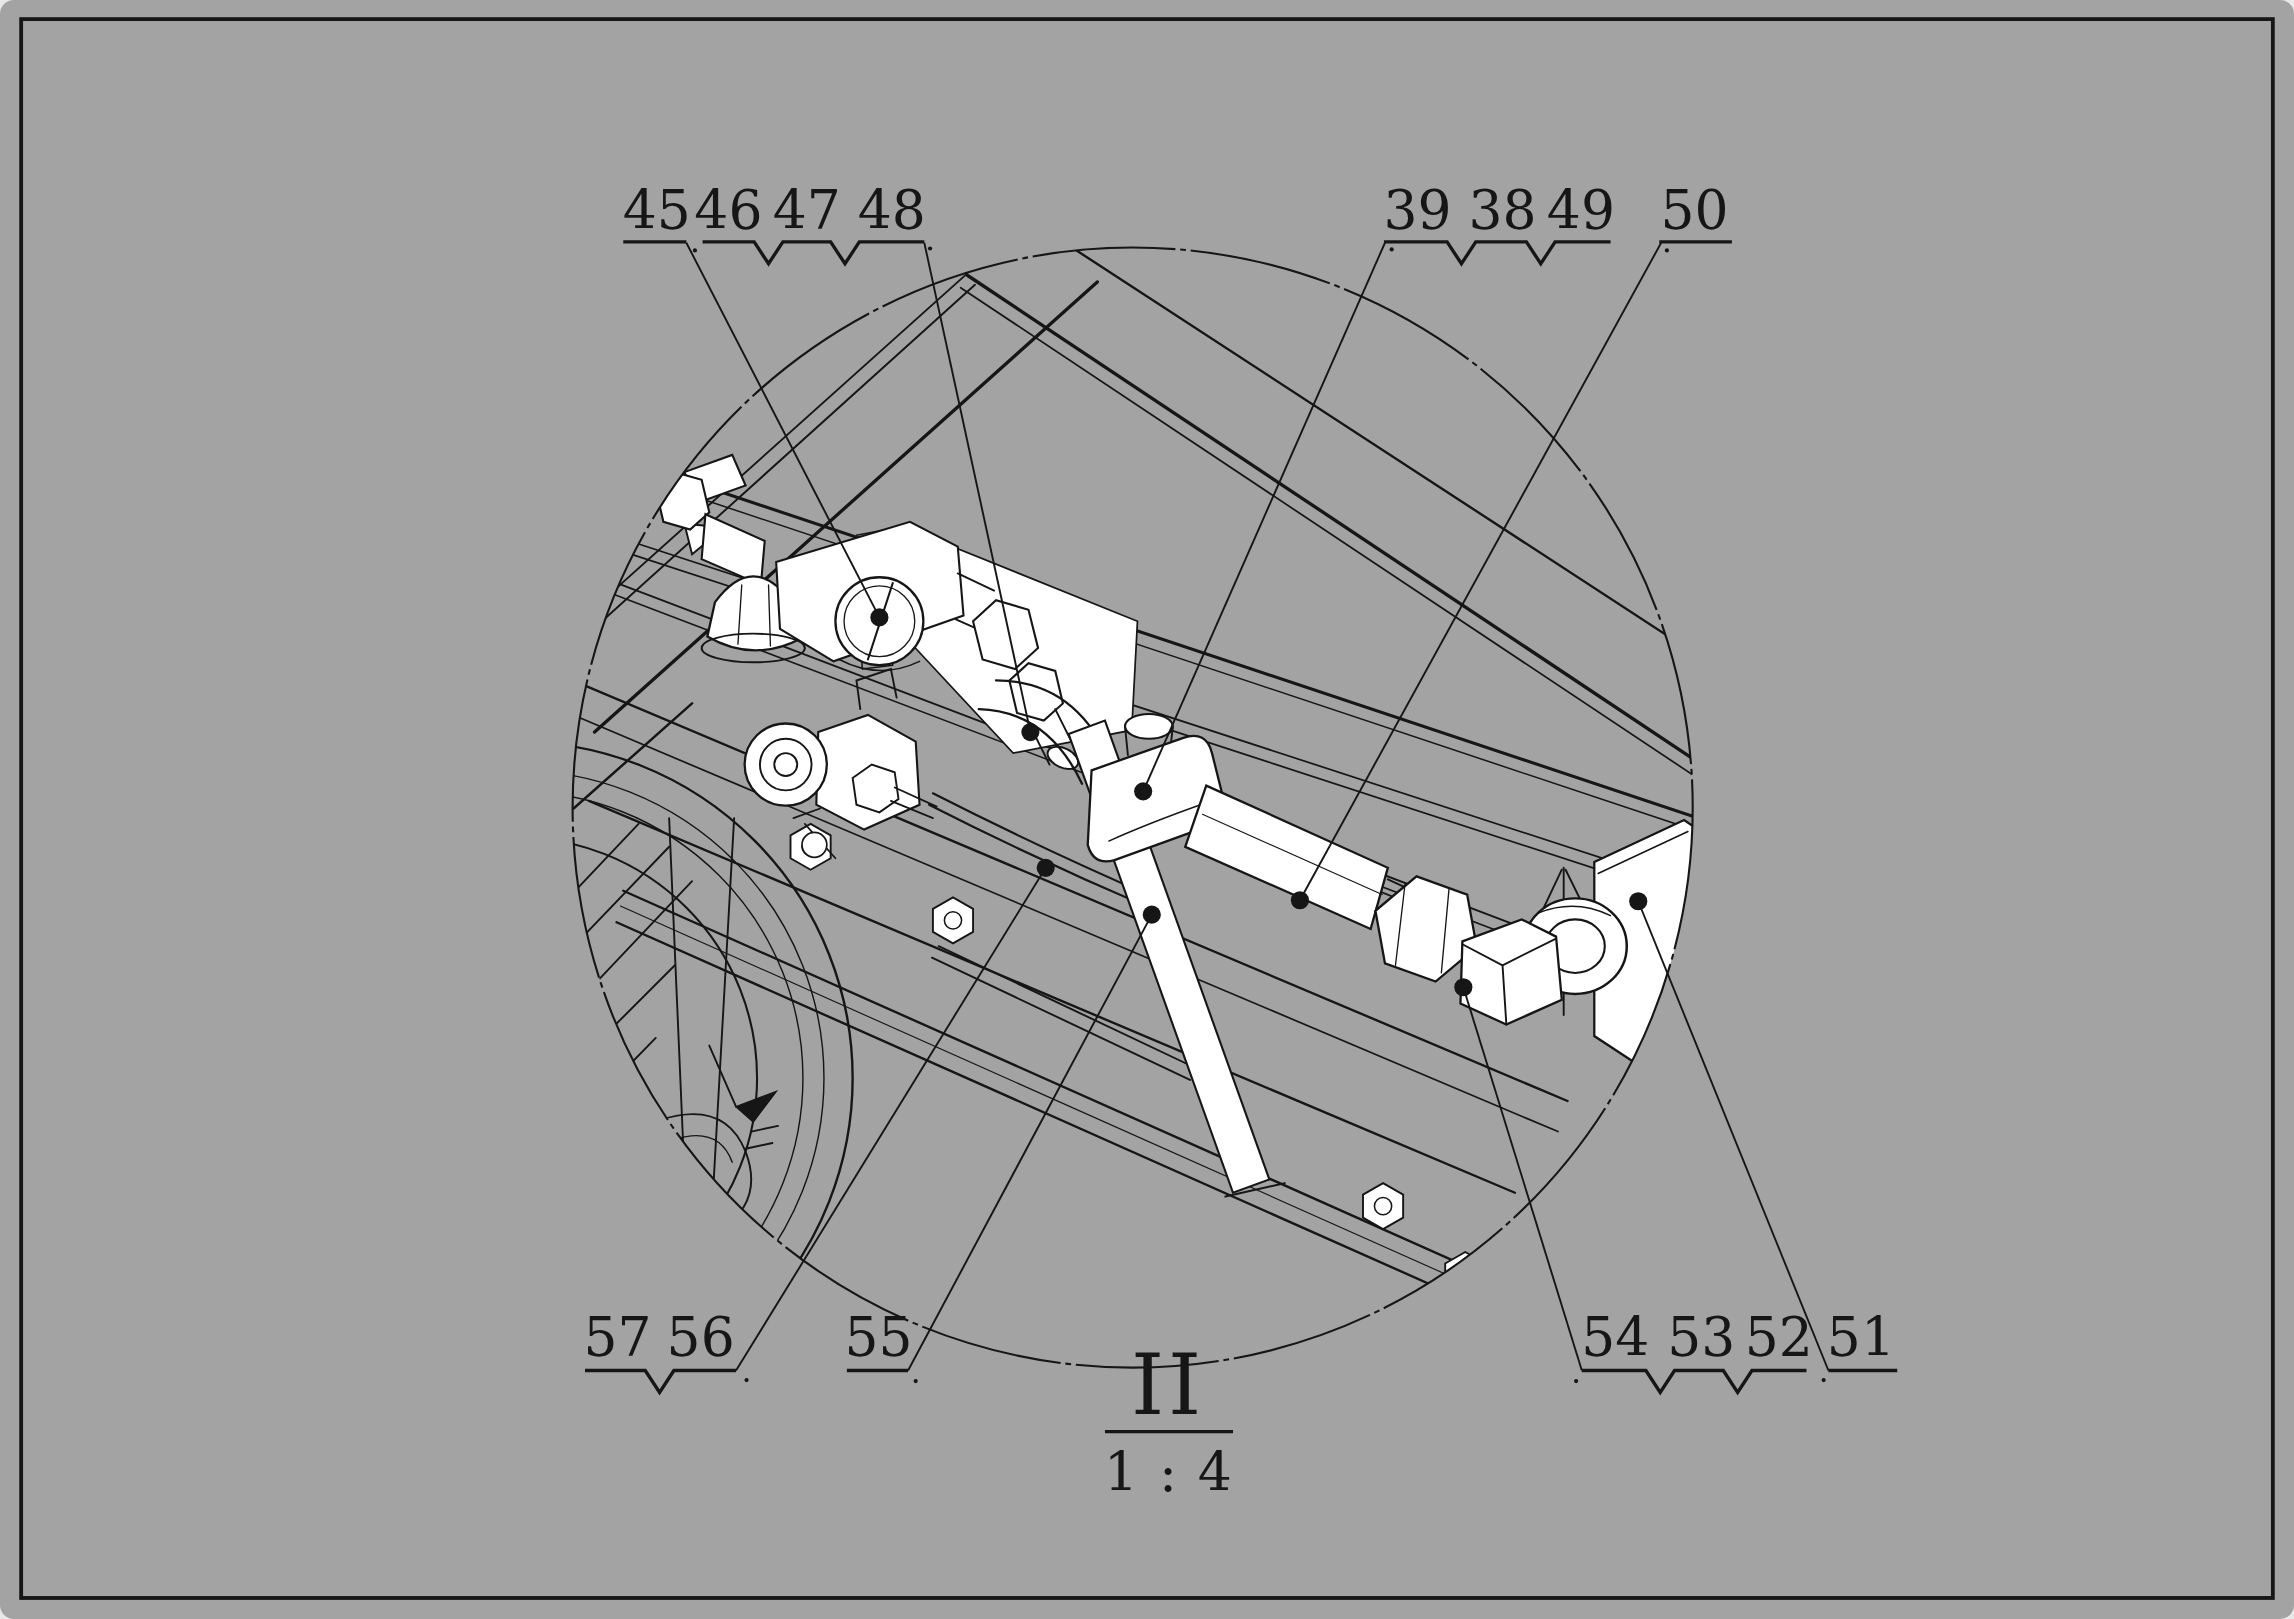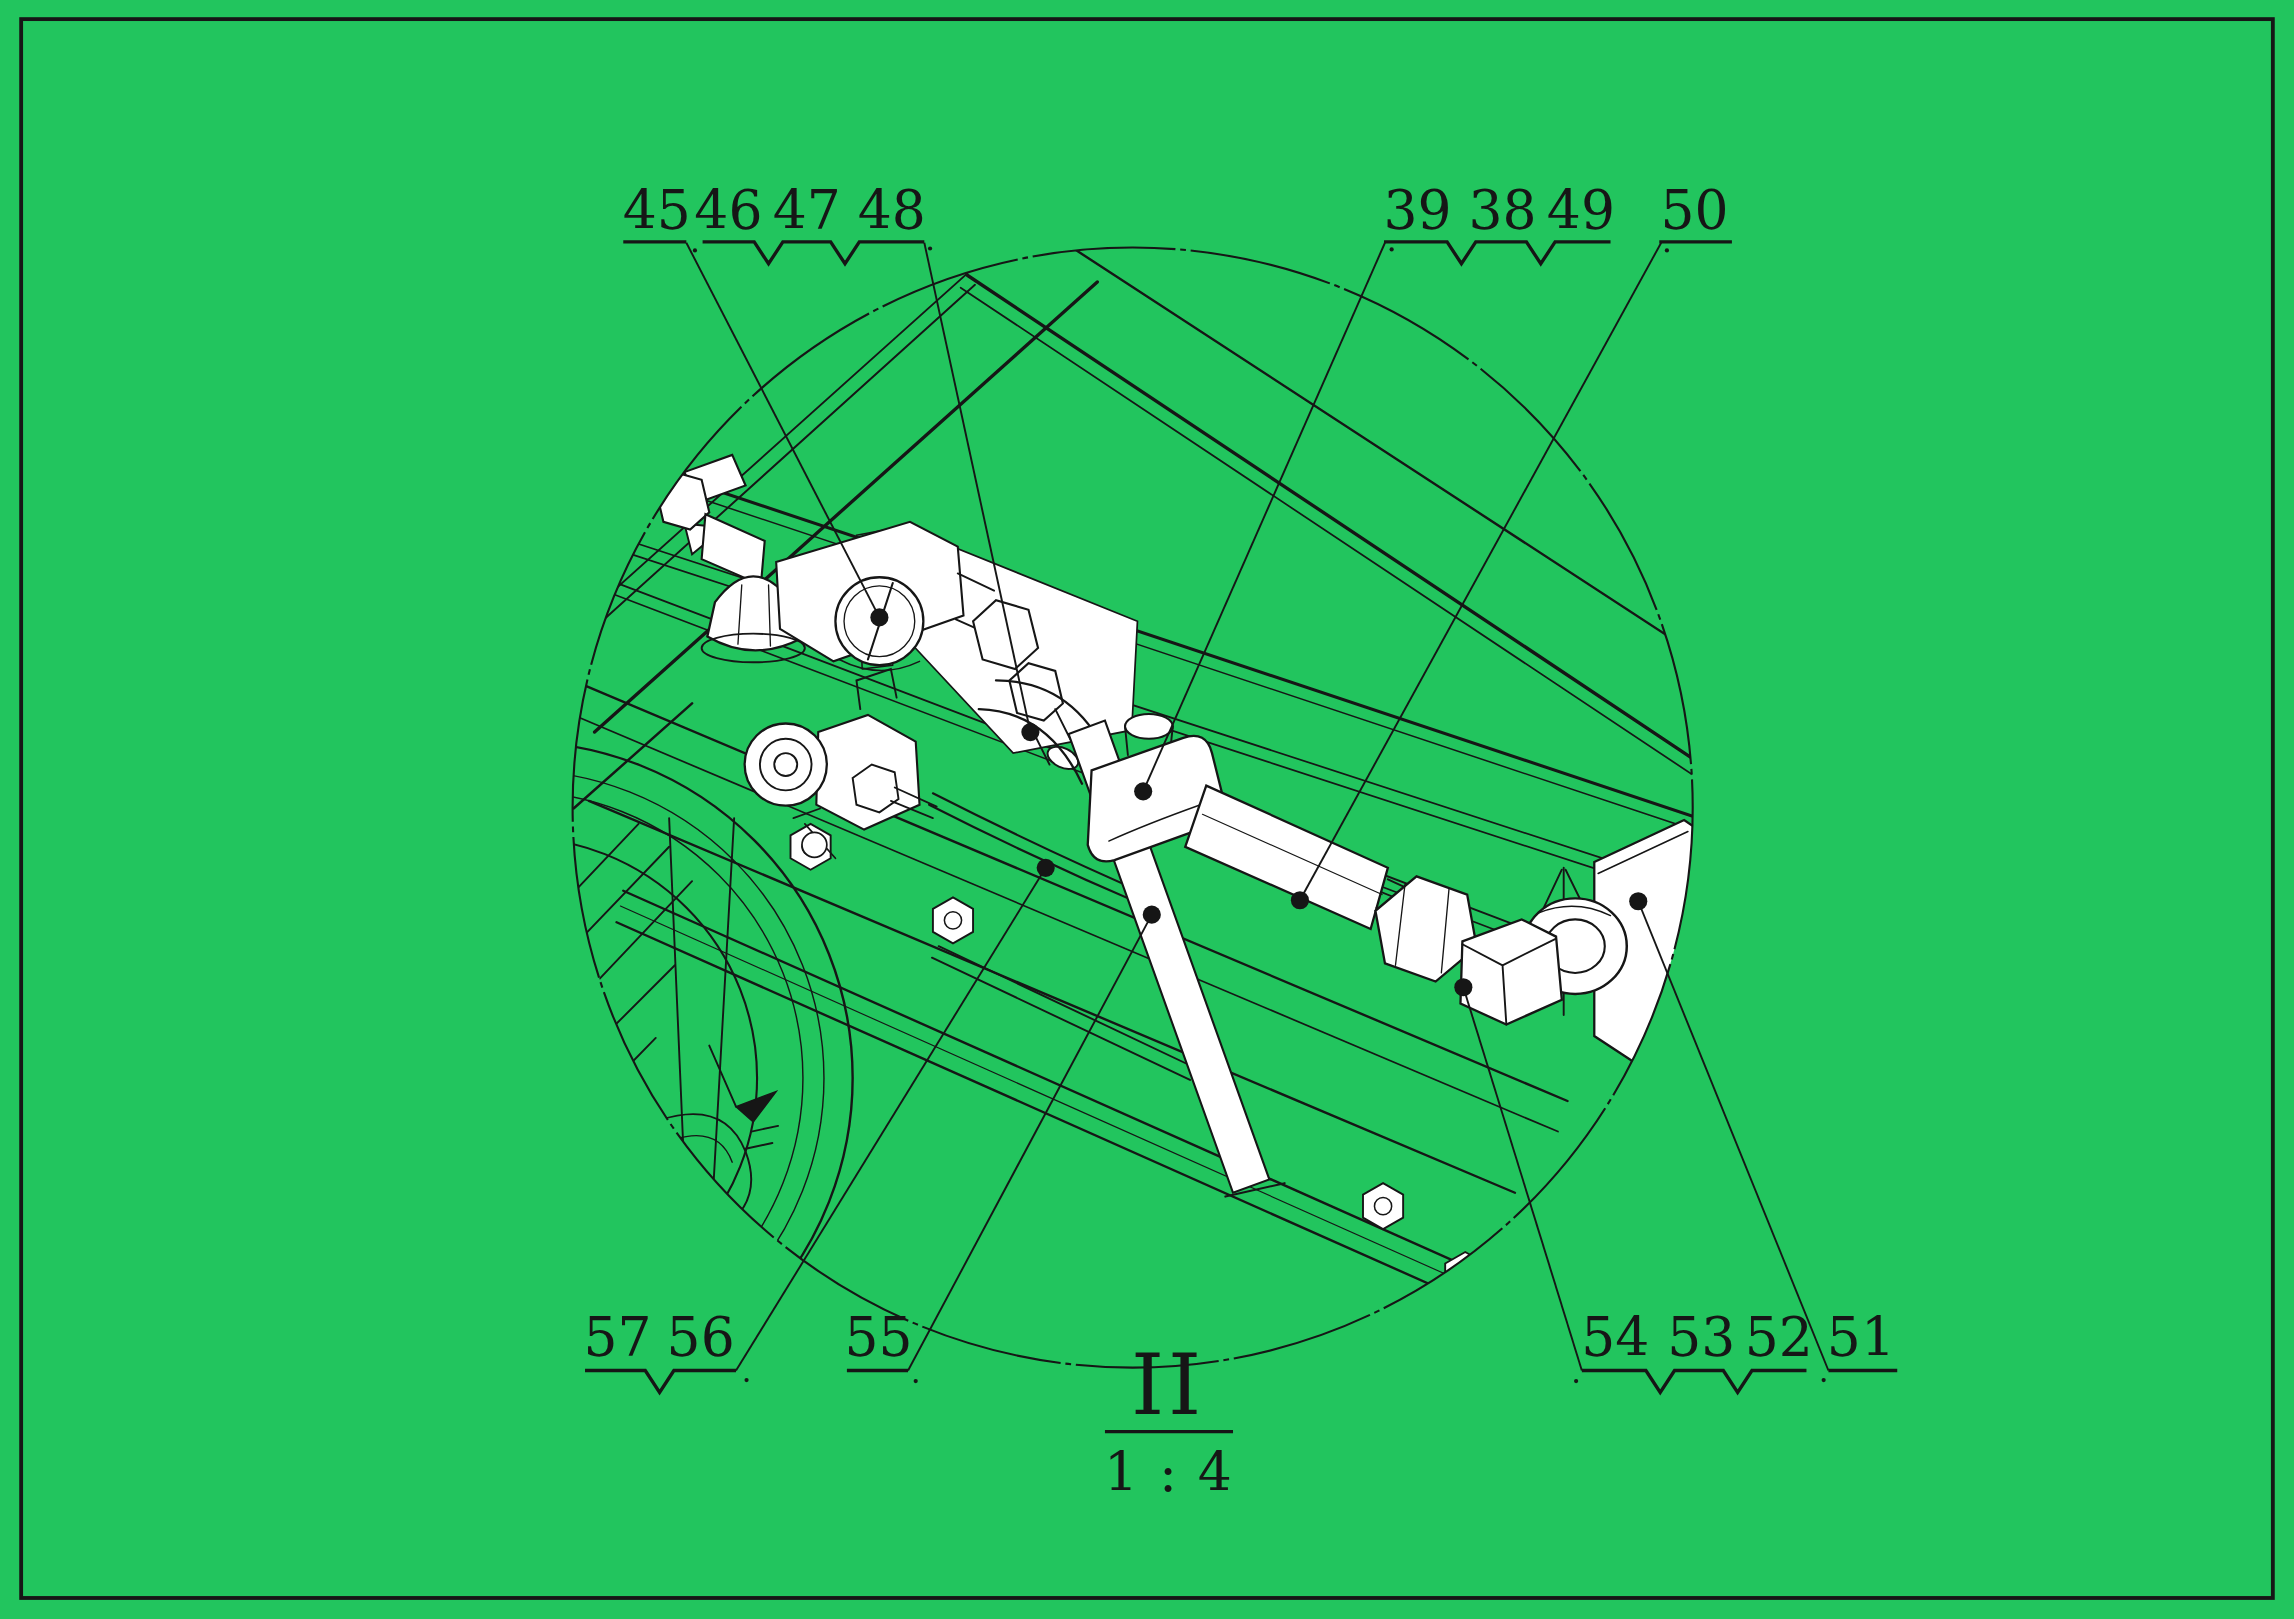--- a/index.html
+++ b/index.html
@@ -1,21 +1,22 @@
 <!DOCTYPE html>
 <html><head>
 <meta charset="utf-8">
 <style>
   html,body{margin:0;padding:0;background:#e8e8e8;}
   .page{
     position:relative;
     width:2294px;height:1619px;
-    background:#22c55e;
+    background:#a3a3a3;
     font-family:"DejaVu Serif","Liberation Serif",serif;
     overflow:hidden;
+    border-radius:14px;
   }
   svg{display:block;}
   .lbl{
     font-family:"DejaVu Serif","Liberation Serif",serif;
     fill:#161616;
   }
 </style>
 </head>
 <body>
 

